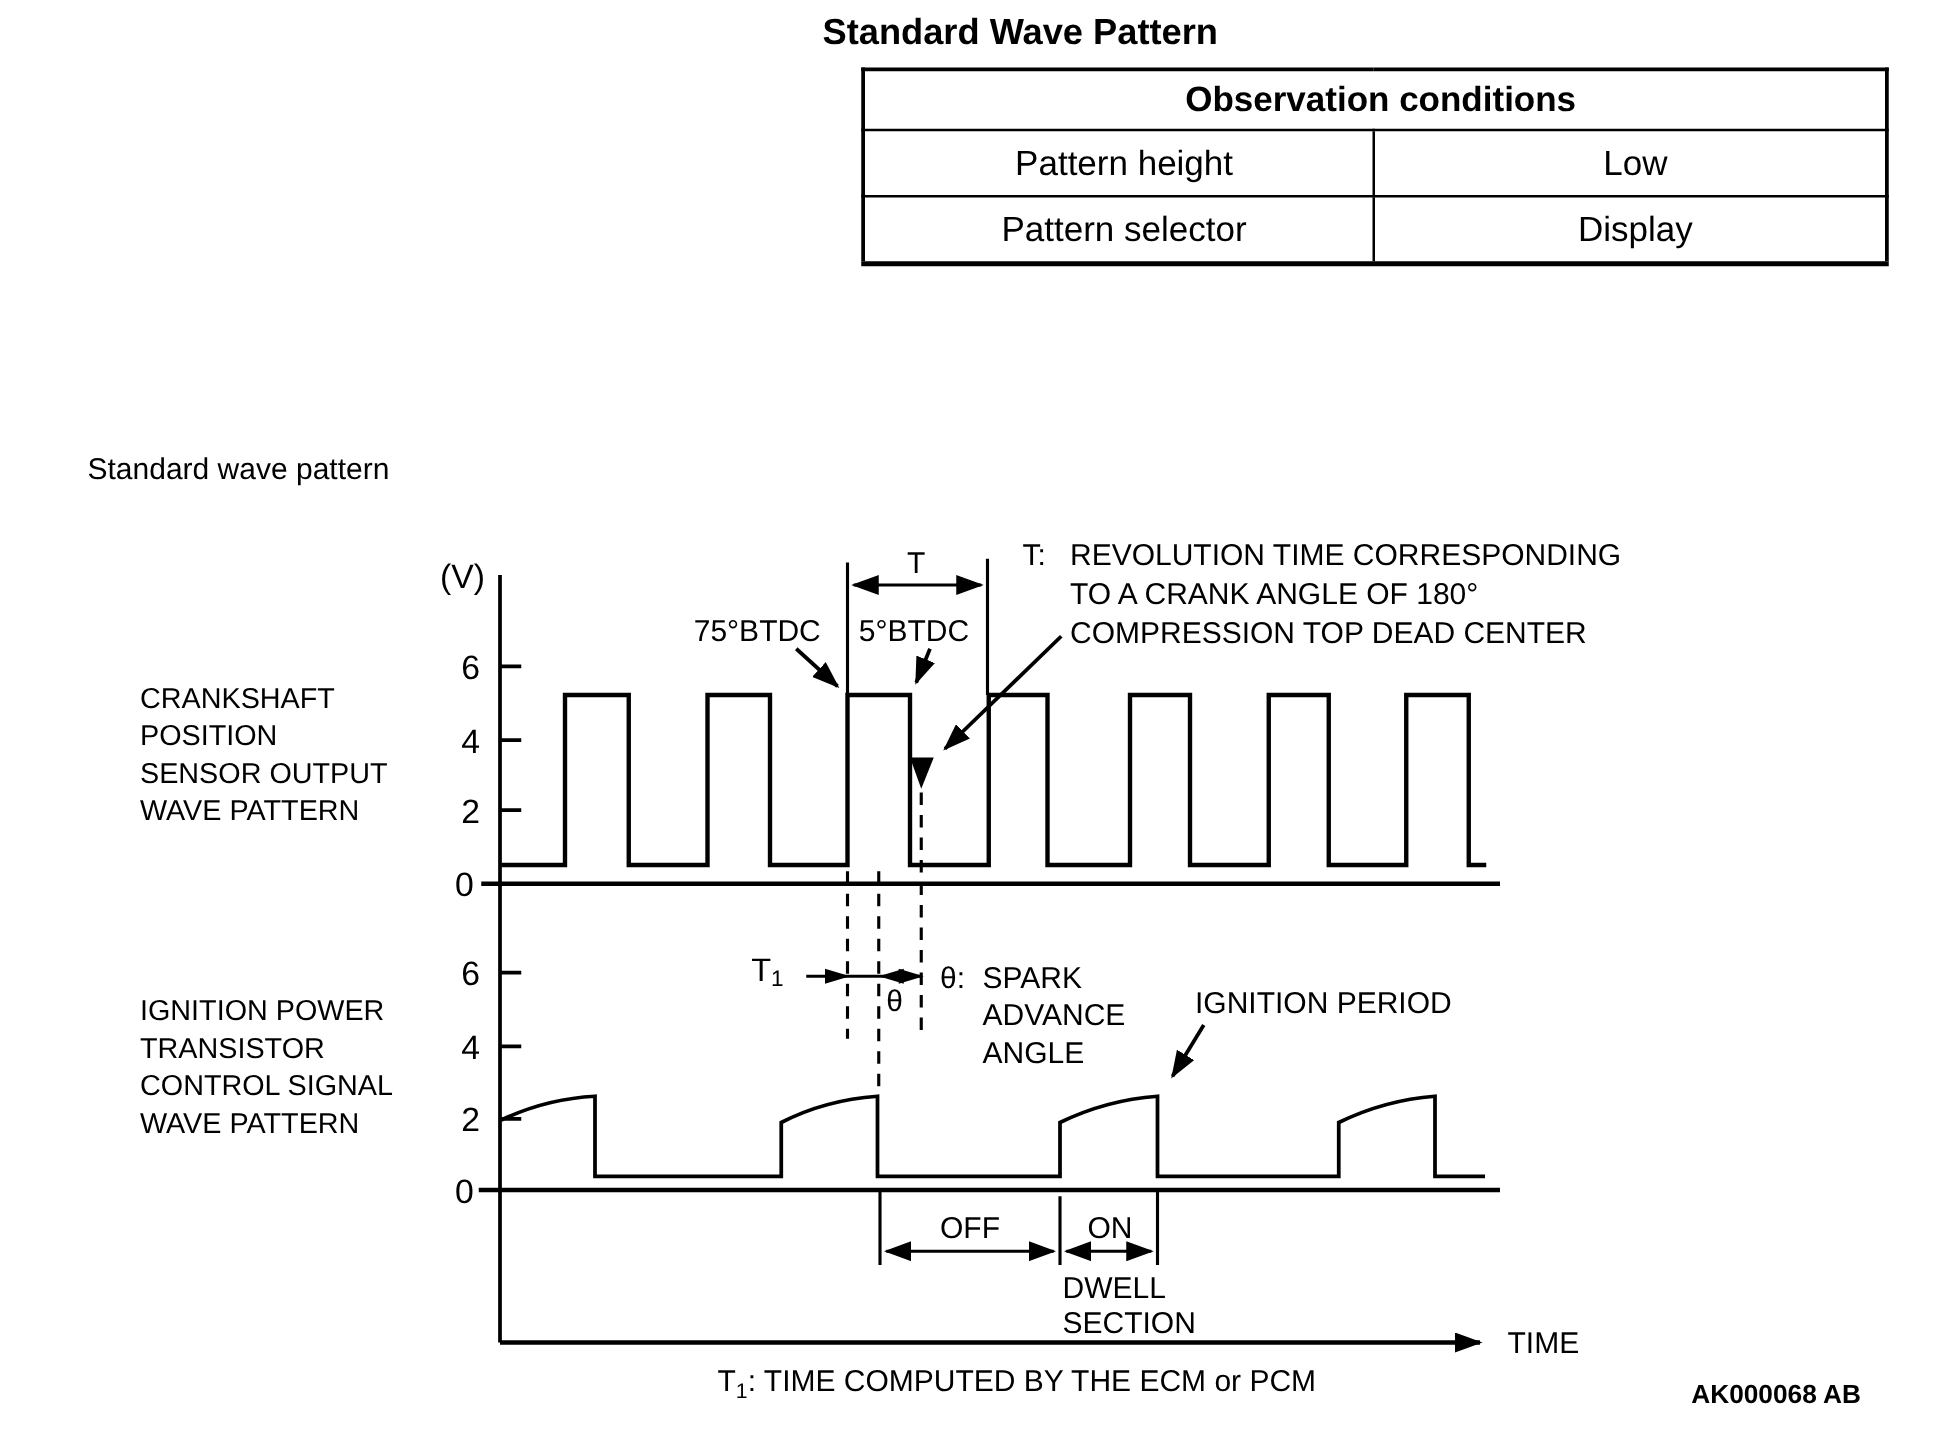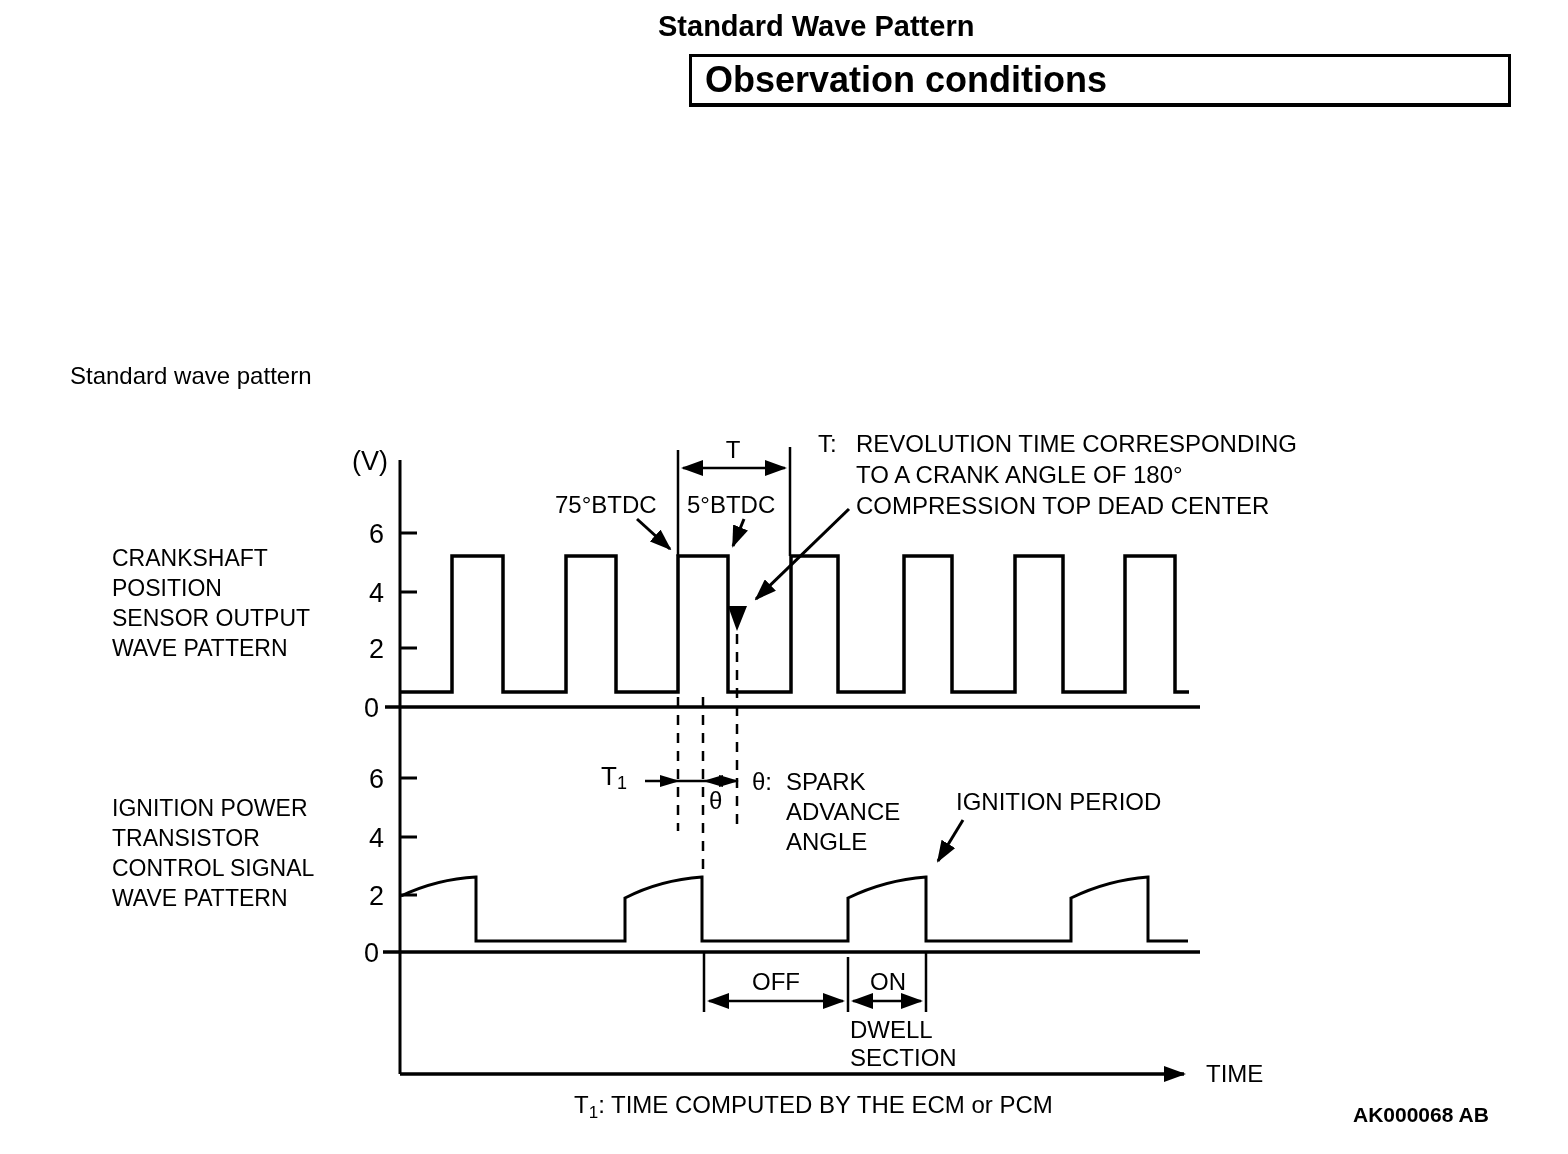--- a/index.html
+++ b/index.html
@@ -1,20 +1,20 @@
 <!DOCTYPE html>
 <html><head>
 <meta charset="utf-8">
 <style>
   html,body{margin:0;padding:0;background:#ffffff;}
   body{width:1568px;height:1154px;position:relative;overflow:hidden;
        font-family:"Liberation Sans",sans-serif;color:#000;}
   .page-title{position:absolute;left:658px;top:10px;font-size:29px;font-weight:bold;letter-spacing:0px;}
   .obs-table{position:absolute;left:689px;top:54px;width:819px;border-collapse:collapse;
-             table-layout:fixed;font-size:36px;border:3px solid #000;}
+             table-layout:fixed;font-size:28px;border:3px solid #000;text-align:center;}
   .obs-table td{border:2px solid #000;padding:0 4px 0 13px;vertical-align:middle;overflow:hidden;white-space:nowrap;}
   .obs-table tr.r-head td{font-weight:bold;height:46px;}
   .obs-table tr.r-cols td{font-weight:bold;height:52px;border-bottom:4px solid #000;}
   .obs-table tr.r-body td{height:51px;}
   .obs-table tr:last-child td{border-bottom:4px solid #000;}
   .diagram-caption{position:absolute;left:70px;top:362px;font-size:24px;}
   svg{position:absolute;left:0;top:0;}
   svg text{font-family:"Liberation Sans",sans-serif;fill:#000;}
   .lbl{font-size:23px;}
   .tick{font-size:27px;}
@@ -27,20 +27,28 @@
 <div class="page-title">Standard Wave Pattern</div>
 
 <table class="obs-table">
   <colgroup>
       <col style="width:408px">
       <col style="width:411px">
     </colgroup>
   <tbody>
       <tr class="r-head">
     <td colspan="2">Observation conditions</td>
+  </tr>
+  <tr class="r-body">
+    <td>Pattern height</td>
+    <td>Low</td>
+  </tr>
+  <tr class="r-body">
+    <td>Pattern selector</td>
+    <td>Display</td>
   </tr>
 </tbody>
   </table>
 
 <div class="diagram-caption">Standard wave pattern</div>
 
 <svg width="1568" height="1154" viewBox="0 0 1568 1154">
   <defs>
     <marker id="arr" markerUnits="userSpaceOnUse" markerWidth="22" markerHeight="16" viewBox="0 0 11 8" refX="10" refY="4" orient="auto-start-reverse">
       <path d="M0,0 L11,4 L0,8 Z" fill="#000"></path>

